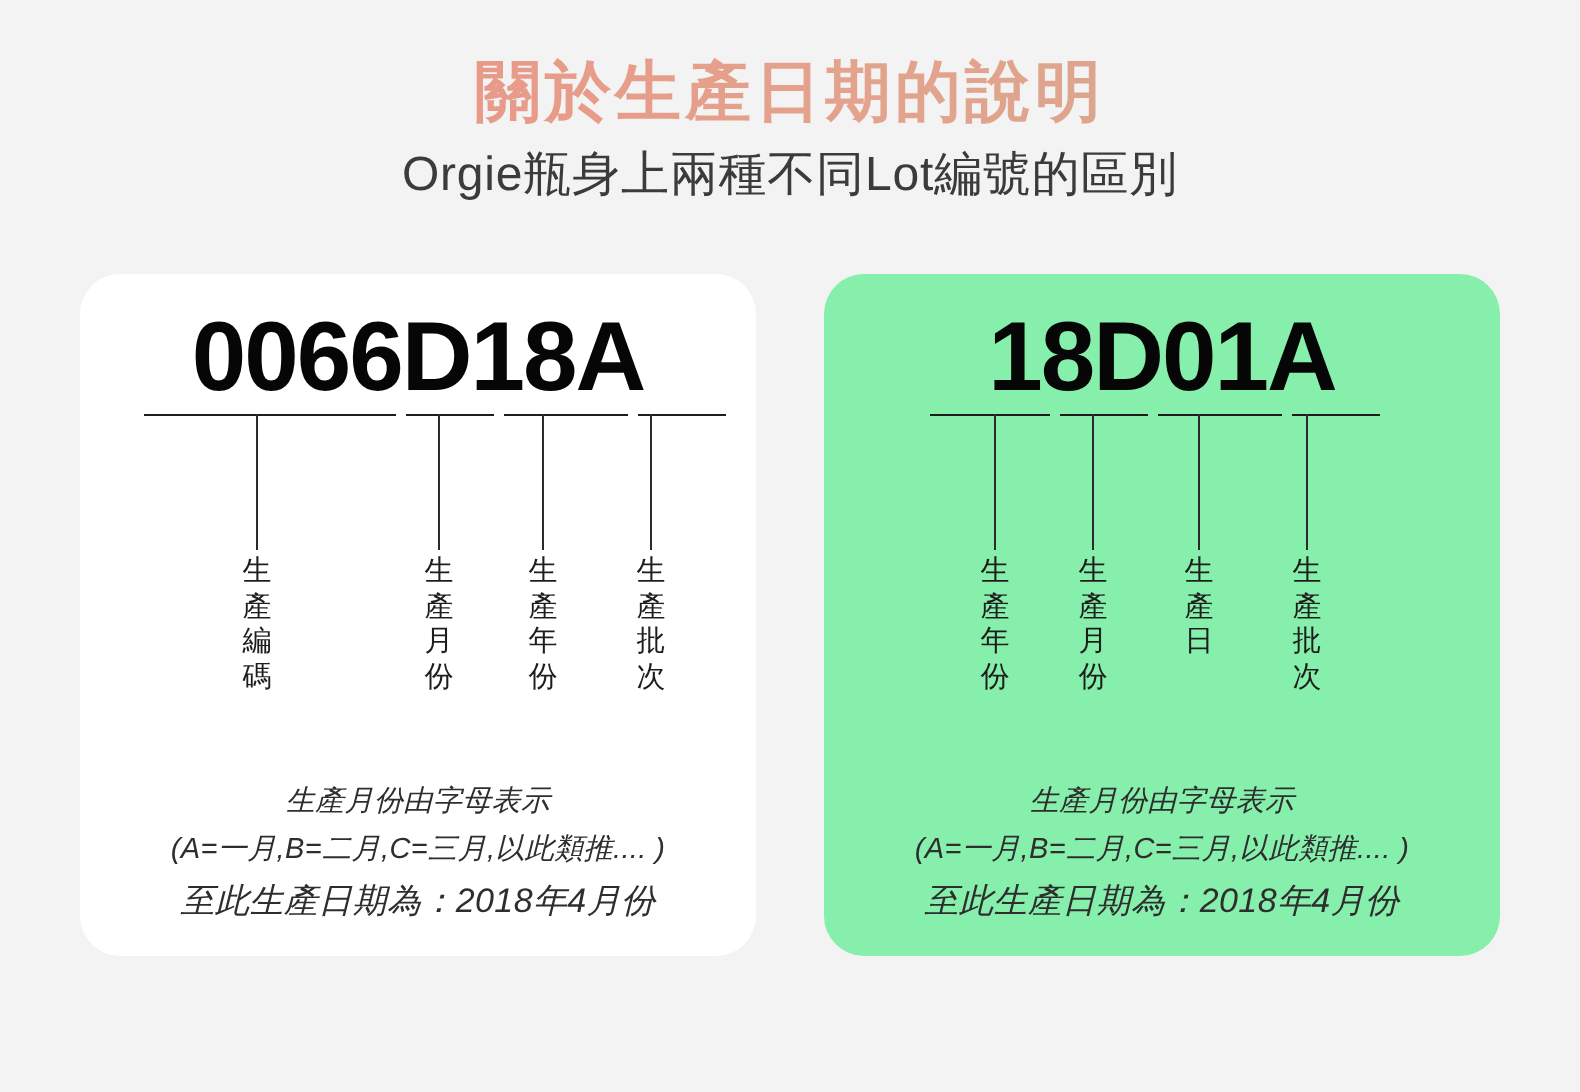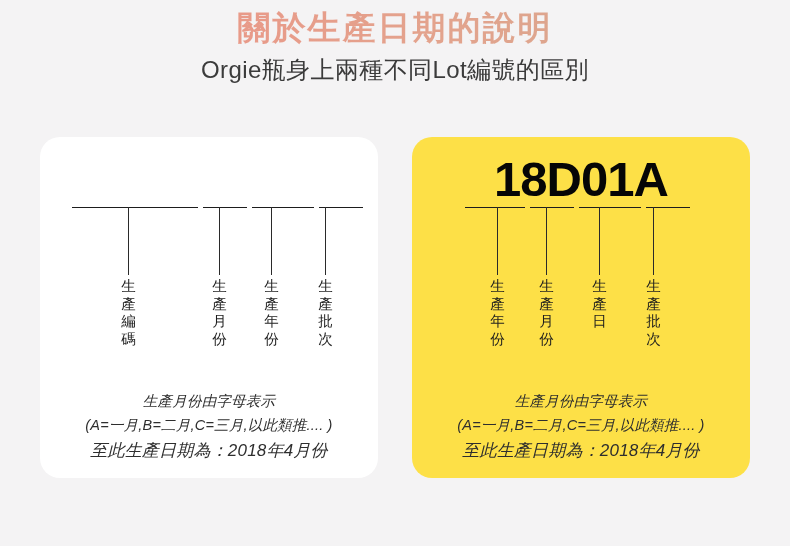--- a/index.html
+++ b/index.html
@@ -11,21 +11,21 @@
     height: 546px;
     background: #f4f3f4;
     font-family: "Liberation Sans", "DejaVu Sans", sans-serif;
     overflow: hidden;
     position: relative;
   }
 
   
   .header {
     width: 790px;
-    padding-top: 6px;
+    padding-top: 24px;
     text-align: center;
   }
   .main-title {
     font-size: 33px;
     font-weight: bold;
     letter-spacing: 2px;
     line-height: 44px;
     margin: 0;
     background: linear-gradient(90deg, #ef8f84 0%, #ea9387 22%, #e3a38d 55%, #d9ab92 80%, #d2a98f 100%);
     -webkit-background-clip: text;
@@ -135,20 +135,21 @@
 
 <div class="header">
   <h1 class="main-title" style="background-image: linear-gradient(90deg, rgb(239, 143, 132) 0%, rgb(227, 163, 141) 55%, rgb(210, 169, 143) 100%);">關於生產日期的說明</h1>
   <p class="sub-title" style="color: rgb(59, 59, 59);">Orgie瓶身上兩種不同Lot編號的區別</p>
 </div>
 
 <div class="cards">
 
   <div class="card" style="background: rgb(255, 255, 255);">
     <div class="diagram">
+      <div class="code" style="color: rgb(6, 6, 6);">0066D18A</div>
       <div class="seg-layer">
 
         <div class="seg-underline" style="left:32px; top:70px; width:126px;"></div>
         <div class="seg-underline" style="left:163px; top:70px; width:44px;"></div>
         <div class="seg-underline" style="left:212px; top:70px; width:62px;"></div>
         <div class="seg-underline" style="left:279px; top:70px; width:44px;"></div>
 
         <div class="seg-drop" style="left:88px; top:70px; height:68px;"></div>
         <div class="seg-drop" style="left:179px; top:70px; height:68px;"></div>
         <div class="seg-drop" style="left:231px; top:70px; height:68px;"></div>
@@ -180,21 +181,21 @@
         </div>
       </div>
     </div>
     <div class="notes">
       <div class="note-line">生產月份由字母表示</div>
       <div class="note-line">(A=一月,B=二月,C=三月,以此類推.... )</div>
       <div class="note-line big">至此生產日期為：2018年4月份</div>
     </div>
   </div>
 
-  <div class="card" style="background: #fde047;">
+  <div class="card" style="background: #86efac;">
     <div class="diagram">
       <div class="code" style="color: rgb(6, 6, 6);">18D01A</div>
       <div class="seg-layer">
 
         <div class="seg-underline" style="left:53px; top:70px; width:60px;"></div>
         <div class="seg-underline" style="left:118px; top:70px; width:44px;"></div>
         <div class="seg-underline" style="left:167px; top:70px; width:62px;"></div>
         <div class="seg-underline" style="left:234px; top:70px; width:44px;"></div>
 
         <div class="seg-drop" style="left:85px; top:70px; height:68px;"></div>

